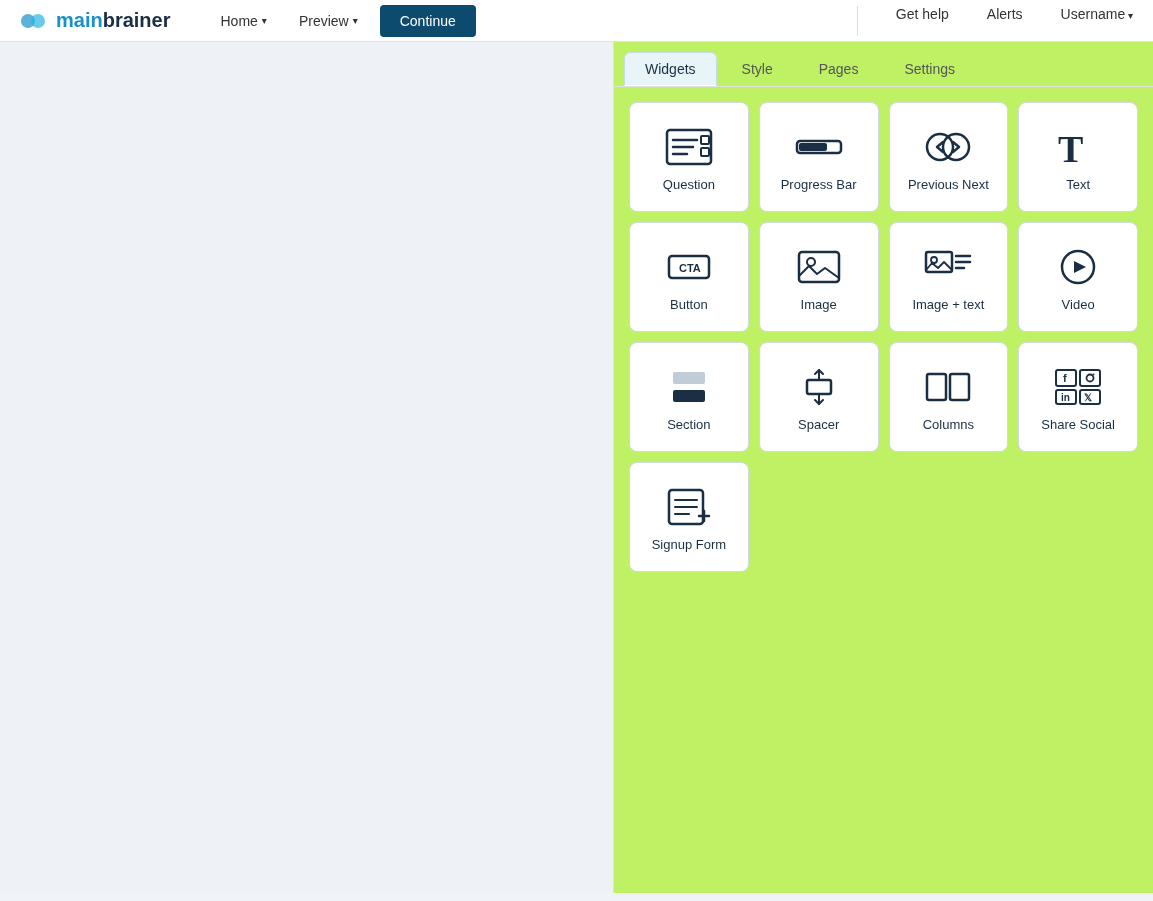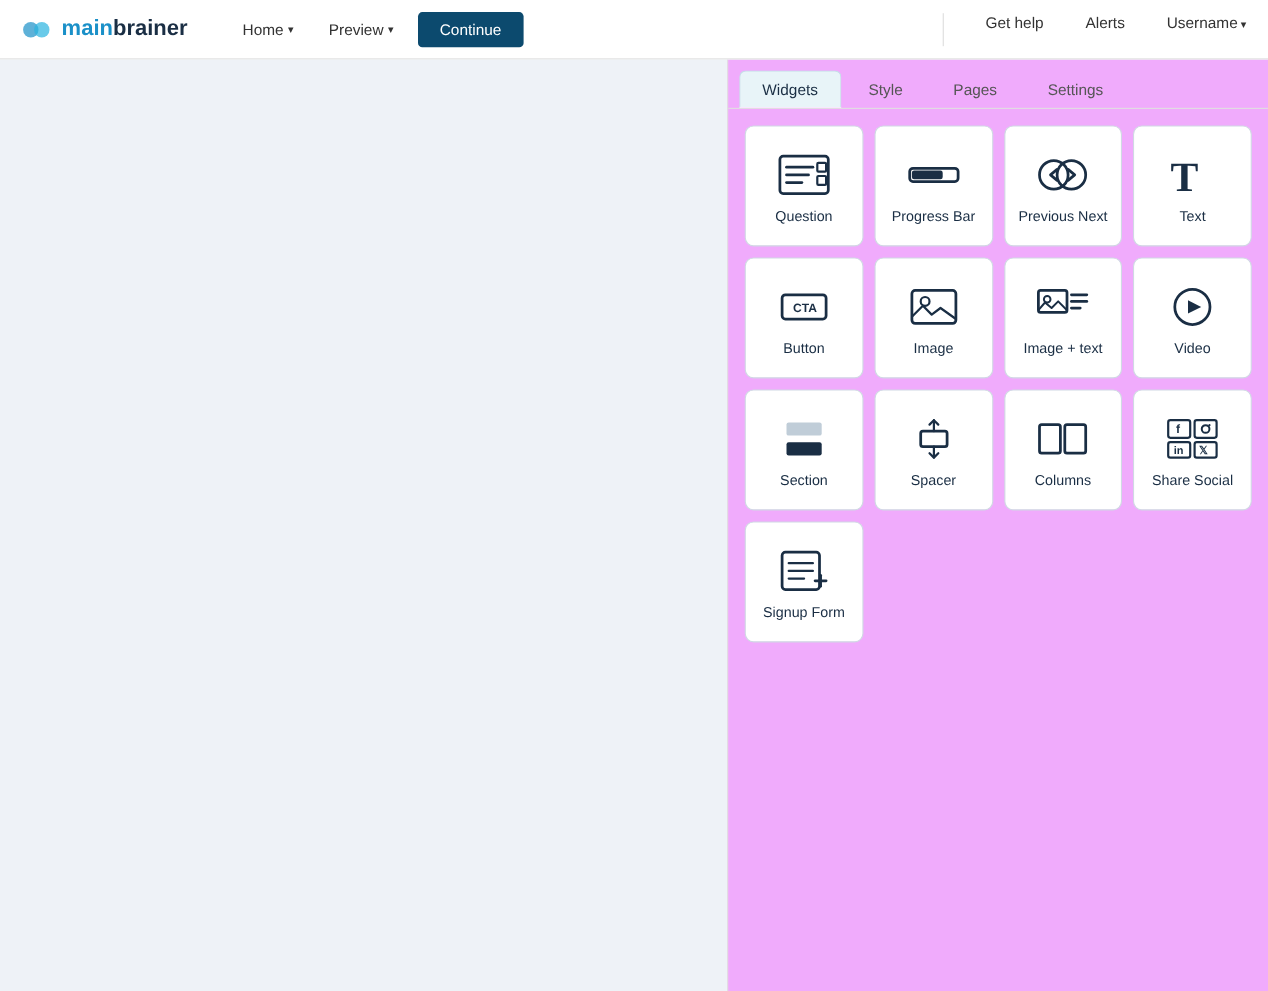--- a/index.html
+++ b/index.html
@@ -3,21 +3,21 @@
   <meta charset="utf-8">
   <style>
     * { box-sizing: border-box; margin: 0; padding: 0; }
     body { font-family: -apple-system, BlinkMacSystemFont, 'Segoe UI', sans-serif; background: #f0f4f8; }
 
     
     .navbar {
       display: flex;
       align-items: center;
       background: #fff;
-      height: 54px;
+      height: 42px;
       padding: 0 20px;
       border-bottom: 1px solid #e0e0e0;
       position: relative;
       z-index: 10;
     }
     .logo {
       display: flex;
       align-items: center;
       margin-right: 40px;
     }
@@ -84,22 +84,22 @@
 
     
     .canvas-area {
       flex: 1;
       background: #eef2f7;
       overflow: hidden;
     }
 
     
     .right-panel {
-      width: 492px;
-      background: #f0abfc;
+      width: 540px;
+      background: #bef264;
       border-left: 1px solid #e0e0e0;
       display: flex;
       flex-direction: column;
       overflow-y: auto;
     }
 
     
     .tabs {
       display: flex;
       border-bottom: 1px solid #e0e0e0;

